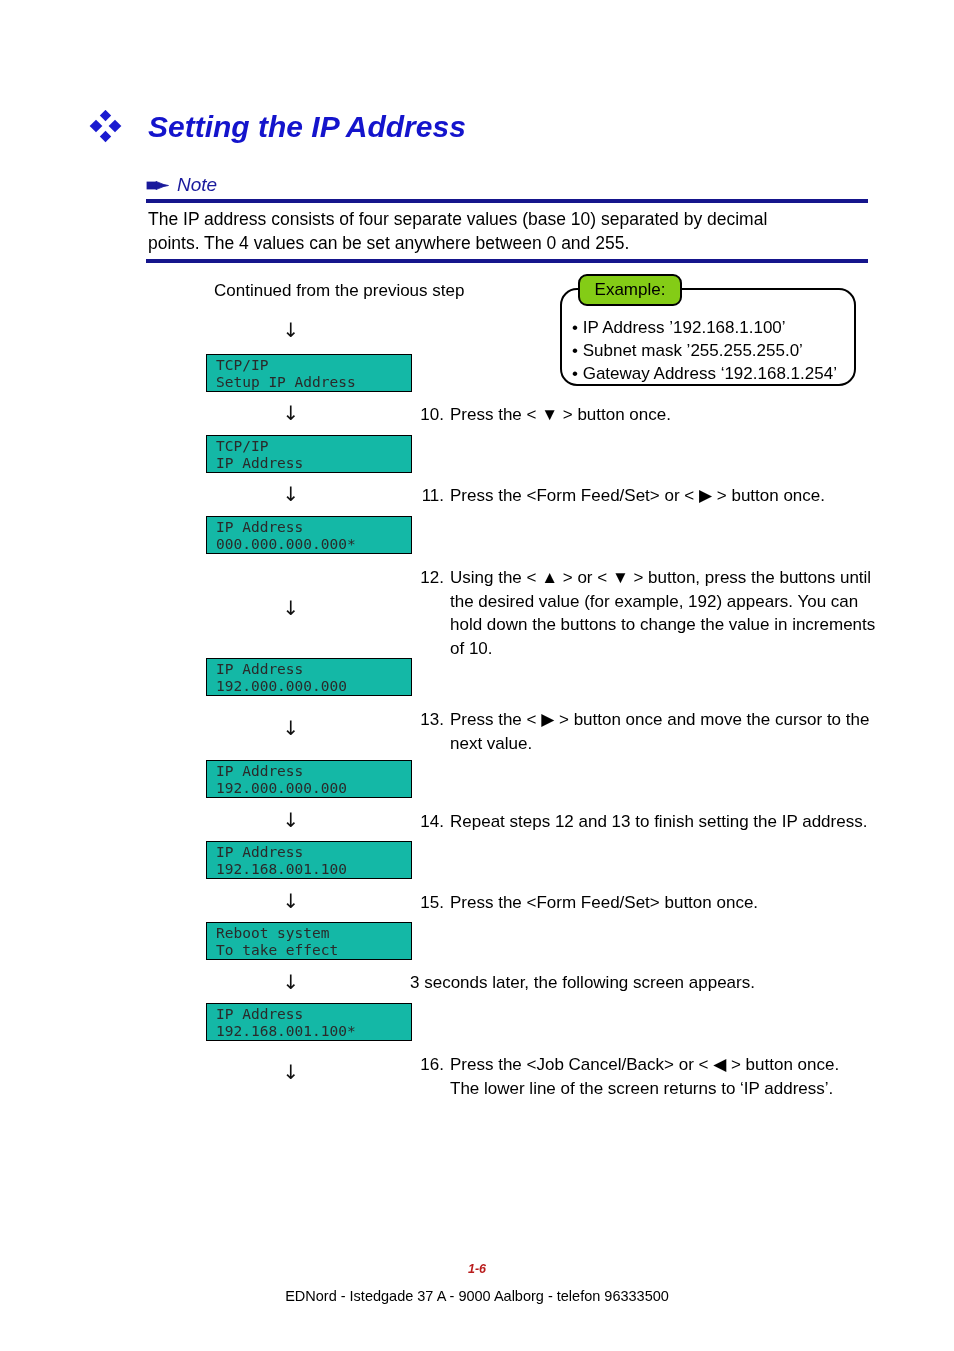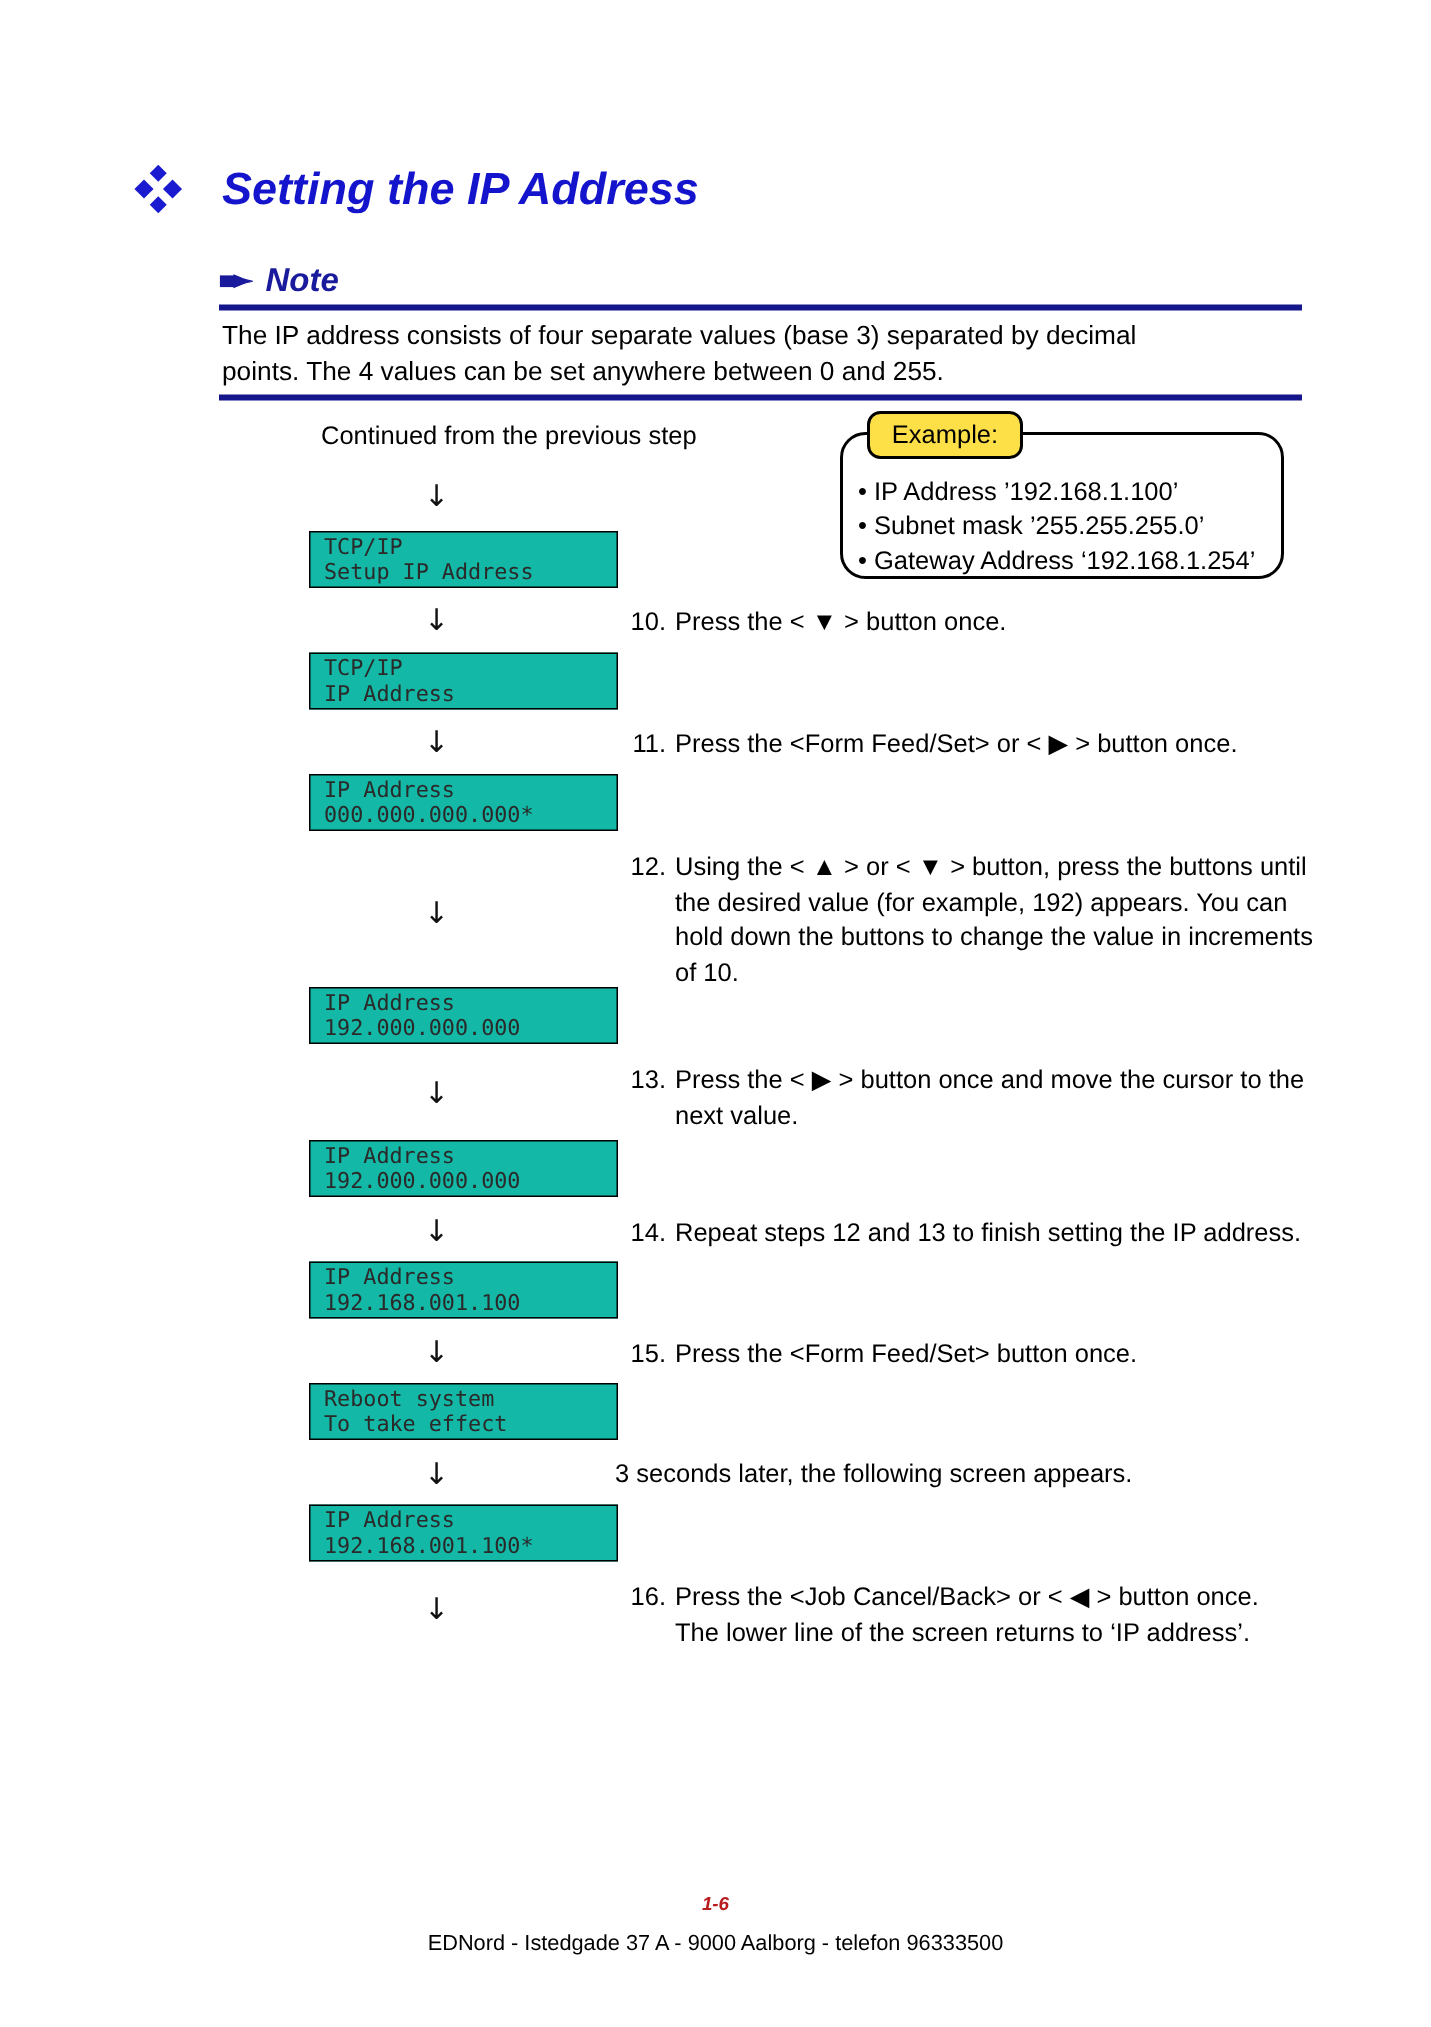--- a/index.html
+++ b/index.html
@@ -54,22 +54,22 @@
     margin-bottom: 3px;
   }
   .note-icon {
     width: 24px;
     height: 16px;
     margin-right: 7px;
     flex: 0 0 auto;
   }
   .note-icon svg { display: block; }
   .note-title {
-    font-size: 22px;
-    font-weight: bold;
+    font-size: 19px;
+    font-weight: normal;
     font-style: italic;
     color: #1a1a9c;
     text-align: center;
   }
   .note-rule {
     height: 4px;
     background: #15158c;
     width: 100%;
   }
   .note-rule.bottom { height: 4px; }
@@ -159,21 +159,21 @@
   }
   #example-label {
     position: absolute;
     left: 578px;
     top: 274px;
     width: 104px;
     height: 32px;
     border: 2.4px solid #000;
     border-radius: 9px;
     box-sizing: border-box;
-    background: #fde047;
+    background: #84cc16;
     display: flex;
     align-items: center;
     justify-content: center;
     font-size: 17px;
     z-index: 3;
   }
   #example-list {
     position: absolute;
     left: 572px;
     top: 316px;
@@ -233,21 +233,21 @@
           <line x1="3" y1="6.6" x2="9" y2="6.6"></line>
           <line x1="3" y1="8.5" x2="9" y2="8.5"></line>
           <line x1="3" y1="10.4" x2="9" y2="10.4"></line>
         </g>
       </svg>
     </span>
     <span class="note-title">Note</span>
   </div>
   <div class="note-rule"></div>
   <div class="note-body">
-    <div>The IP address consists of four separate values (base 3) separated by decimal</div>
+    <div>The IP address consists of four separate values (base 10) separated by decimal</div>
     <div>points.  The 4 values can be set anywhere between 0 and 255.</div>
   </div>
   <div class="note-rule bottom"></div>
 </div>
 
 <div id="flow">
 
   <div class="abs intro-text">Continued from the previous step</div>
 
   <div class="abs arrow" style="left:281px; top:320px;">↓</div>

